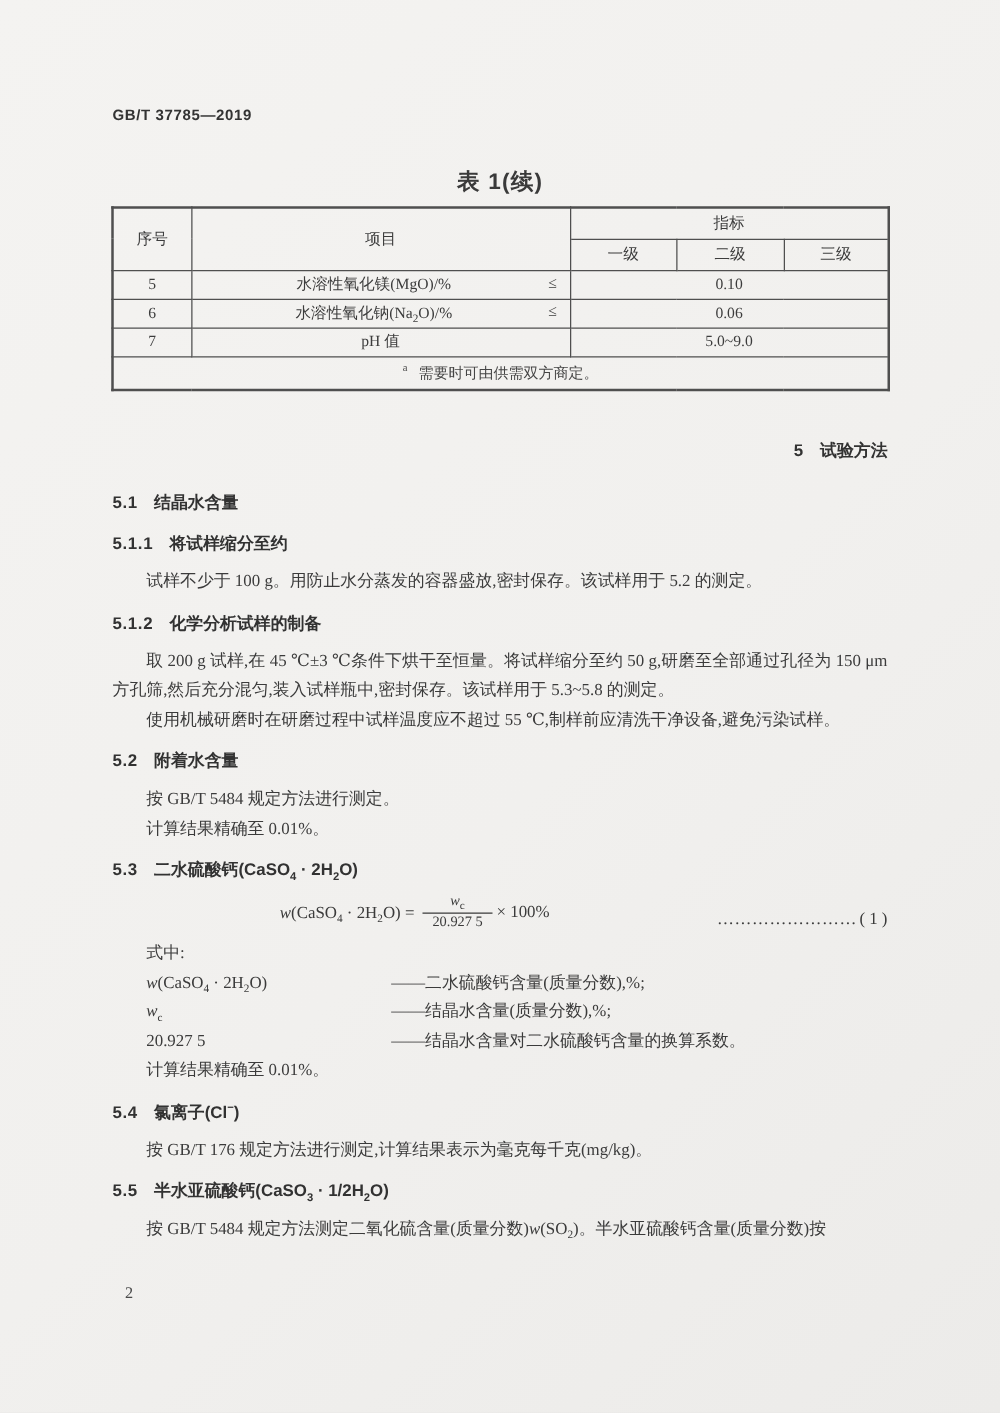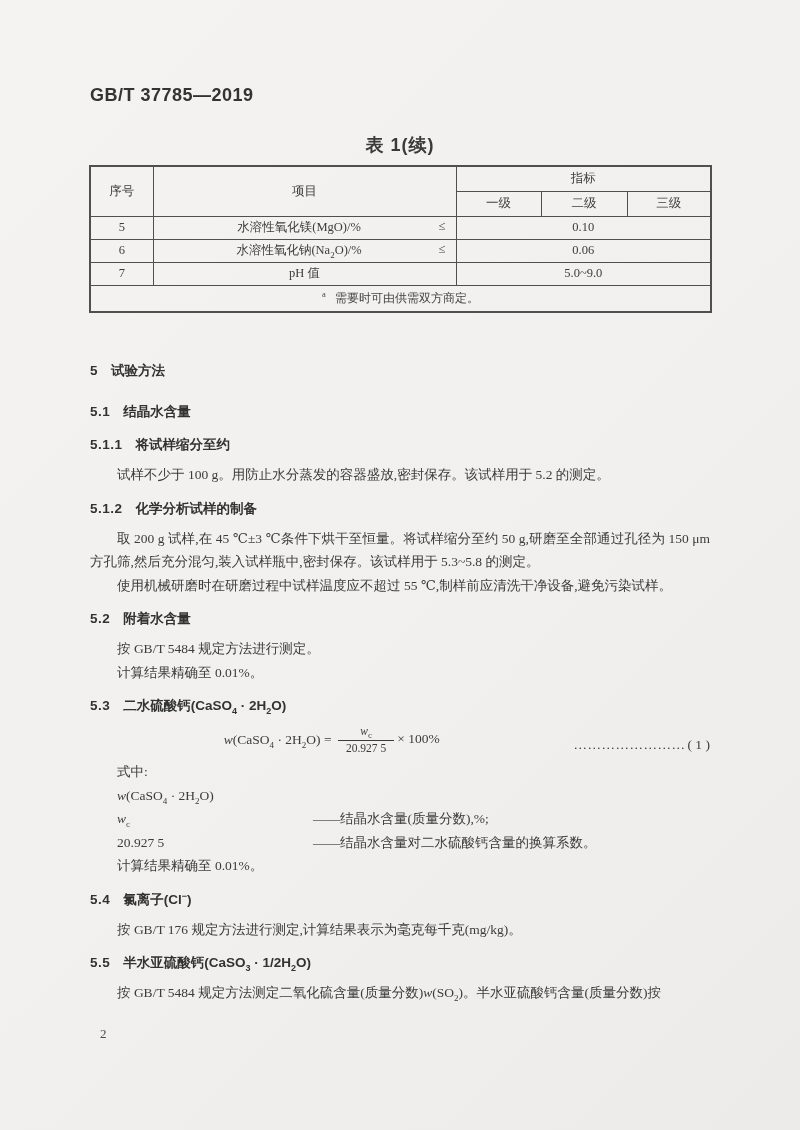--- a/index.html
+++ b/index.html
@@ -10,21 +10,21 @@
     color:#3b3b3b;
     -webkit-font-smoothing:antialiased;
   }
   .page{
     position:relative;width:800px;height:1130px;overflow:hidden;
     background:linear-gradient(135deg,#f4f3f1 0%,#f1f0ee 55%,#ecebe9 100%);
   }
   .doc-number{
     position:absolute;left:90px;top:85px;
     font-family:"Liberation Sans","DejaVu Sans",sans-serif;
-    font-weight:bold;font-size:18px;letter-spacing:.5px;color:#333;
+    font-weight:bold;font-size:12px;letter-spacing:.5px;color:#333;
   }
   .table-caption{
     position:absolute;top:133px;left:0;width:100%;text-align:center;
     font-family:"Liberation Sans","DejaVu Sans",sans-serif;
     font-weight:bold;font-size:18px;color:#3a3a3a;letter-spacing:1px;
   }
   table.spec{
     position:absolute;left:89px;top:165px;width:621px;
     border-collapse:collapse;table-layout:fixed;
     font-size:12.5px;color:#3c3c3c;
@@ -52,21 +52,21 @@
   .content{
     position:absolute;left:90px;top:345px;width:620px;
     font-size:13.5px;line-height:23.5px;text-align:justify;color:#3b3b3b;
   }
   .sec{
     font-family:"Liberation Sans","DejaVu Sans",sans-serif;
     font-weight:bold;font-size:13.5px;color:#323232;
     line-height:23px;margin:10px 0 7px;text-align:left;
   }
   .sec .sec-num{display:inline-block;margin-right:13px;letter-spacing:.5px;}
-  .sec-l1{margin-top:14px;margin-bottom:18px;}
+  .sec-l1{margin-top:4px;margin-bottom:18px;text-align:right;}
   .content p{margin:0;text-indent:2em;}
   .formula{
     display:flex;align-items:flex-end;text-indent:0;
     margin:2px 0 4px;height:32px;
   }
   .eq-main{flex:1;text-align:center;}
   .frac{
     display:inline-block;vertical-align:middle;text-align:center;
     font-size:11.5px;line-height:1.2;margin:0 3px;
   }
@@ -180,20 +180,21 @@
         <span><span class="it">w</span><span>(CaSO</span><sub>4</sub><span> · 2H</span><sub>2</sub><span>O) = </span></span><span class="frac"><span class="num"><span class="it">w</span><sub>c</sub></span><span class="den">20.927 5</span></span><span>× 100%</span>
       </span>
       <span class="eq-dots">……………………</span>
       <span class="eq-label">( 1 )</span>
     </div>
 
     <p>式中:</p>
 
     <div class="def-row">
       <span class="def-term"><span class="it">w</span><span>(CaSO</span><sub>4</sub><span> · 2H</span><sub>2</sub><span>O)</span></span>
+      <span class="def-desc">——二水硫酸钙含量(质量分数),%;</span>
     </div>
     <div class="def-row">
       <span class="def-term"><span class="it">w</span><sub>c</sub></span>
       <span class="def-desc">——结晶水含量(质量分数),%;</span>
     </div>
     <div class="def-row">
       <span class="def-term"><span>20.927 5</span></span>
       <span class="def-desc">——结晶水含量对二水硫酸钙含量的换算系数。</span>
     </div>
 

